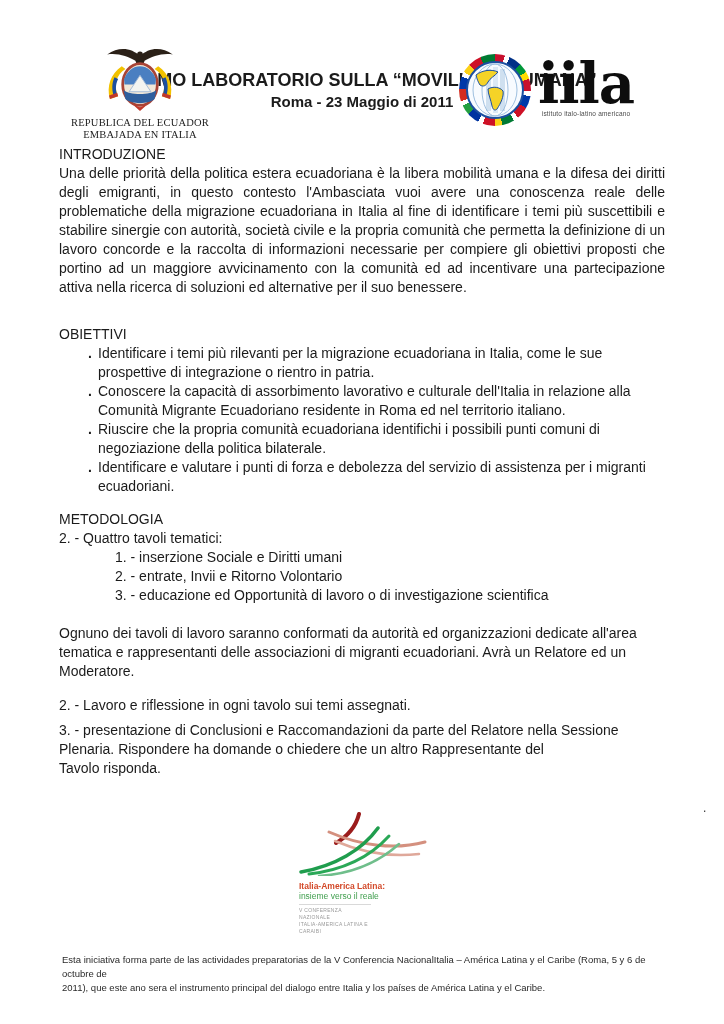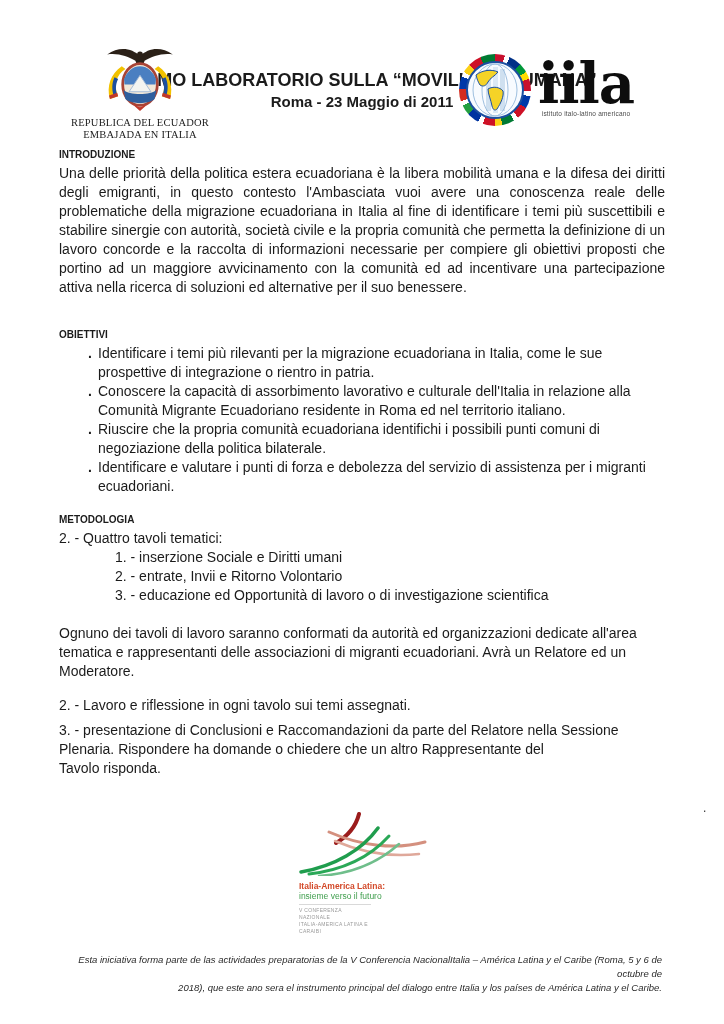--- a/index.html
+++ b/index.html
@@ -34,21 +34,21 @@
   .iila-right{margin-left:7px;margin-top:4px;text-align:center;}
   .iila-word{
     font-family:"DejaVu Serif", serif;font-weight:bold;font-size:56px;line-height:50px;
     color:#0d0d0d;letter-spacing:-1px;
   }
   .iila-tag{font-size:6.5px;color:#4a4a4a;margin-top:2px;letter-spacing:.2px;}
   
   .content{padding:70px 59px 0;font-size:14px;line-height:19px;}
   .doc-title{font-size:18px;line-height:20px;font-weight:bold;text-align:center;margin:0;}
   .doc-subtitle{font-size:15px;font-weight:bold;text-align:center;margin:2px 0 0;}
-  .sec-heading{font-size:10px;font-weight:bold;margin:34px 0 0;}
+  .sec-heading{font-size:14px;font-weight:normal;margin:34px 0 0;}
   .sec-heading.tight{margin-top:28px;}
   .sec-heading.tighter{margin-top:14px;}
   .just{text-align:justify;margin:0;}
   ul.obiettivi{list-style:none;margin:0 0 0 29px;padding:0;}
   ul.obiettivi li{position:relative;padding-left:10px;}
   ul.obiettivi .b{position:absolute;left:0;top:0;font-weight:bold;}
   .met-line{margin:0;}
   ol.tavoli{list-style:none;margin:0 0 0 56px;padding:0;}
   .par-ognuno{margin:19px 0 0;}
   .line-2{margin:15px 0 0;}
@@ -58,22 +58,22 @@
   .conf-logo{position:absolute;left:299px;top:812px;width:135px;}
   .conf-text{margin-top:1px;}
   .conf-l1{font-size:8.5px;line-height:10px;font-weight:bold;color:#d34a2a;}
   .conf-l2{font-size:8.5px;line-height:10px;color:#3f9e4d;}
   .conf-caps{
     margin-top:3px;padding-top:2px;border-top:1px solid #d9d9d9;width:72px;
     font-size:5px;line-height:7px;color:#9a9a9a;letter-spacing:.3px;
   }
   
   .footer{
-    position:absolute;left:62px;top:953px;width:600px;text-align:right;
-    font-size:9.5px;line-height:14px;font-style:italic;color:#2a2a2a;
+    position:absolute;left:62px;top:953px;width:600px;text-align:left;
+    font-size:9.5px;line-height:14px;color:#2a2a2a;
   }
   .stray{position:absolute;left:703px;top:801px;font-size:12px;color:#333;}
 </style>
 </head>
 <body>
 
 <div class="page">
 
   <div class="embassy">
     <span>
@@ -162,26 +162,26 @@
         <path d="M60,2 C57,14 49,24 37,31" stroke="#9b1c1c" stroke-width="4" fill="none" stroke-linecap="round"></path>
         <path d="M30,20 C62,34 96,38 126,30" stroke="#d4907f" stroke-width="3" fill="none" stroke-linecap="round"></path>
         <path d="M36,29 C64,41 94,45 120,42" stroke="#dfa89a" stroke-width="2.5" fill="none" stroke-linecap="round"></path>
         <path d="M2,60 C36,54 63,38 79,16" stroke="#1f9d4d" stroke-width="3.5" fill="none" stroke-linecap="round"></path>
         <path d="M10,62 C45,58 72,44 90,24" stroke="#2aa857" stroke-width="3" fill="none" stroke-linecap="round"></path>
         <path d="M20,64 C52,62 80,50 100,32" stroke="#6fbe8b" stroke-width="2.5" fill="none" stroke-linecap="round"></path>
       </svg>
     </span>
     <div class="conf-text">
       <div class="conf-l1">Italia-America Latina:</div>
-      <div class="conf-l2">insieme verso il futuro</div>
+      <div class="conf-l2">insieme verso il reale</div>
       <div class="conf-caps">
         <div>V CONFERENZA NAZIONALE</div>
         <div>ITALIA-AMERICA LATINA E CARAIBI</div>
       </div>
     </div>
   </div>
 
   <div class="footer">
     <div>Esta iniciativa forma parte de las actividades preparatorias de la V Conferencia NacionalItalia – América Latina y el Caribe (Roma, 5 y 6 de octubre de</div>
-    <div>2018), que este ano sera el instrumento principal del dialogo entre Italia y los países de América Latina y el Caribe.</div>
+    <div>2011), que este ano sera el instrumento principal del dialogo entre Italia y los países de América Latina y el Caribe.</div>
   </div>
 
 </div>
 
 </body></html>

